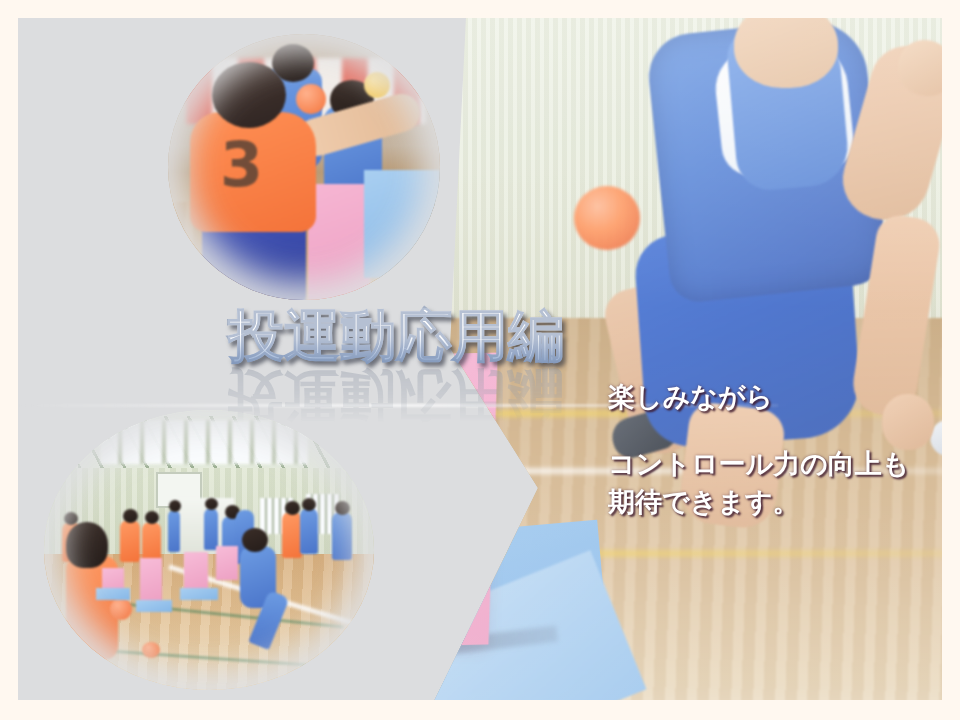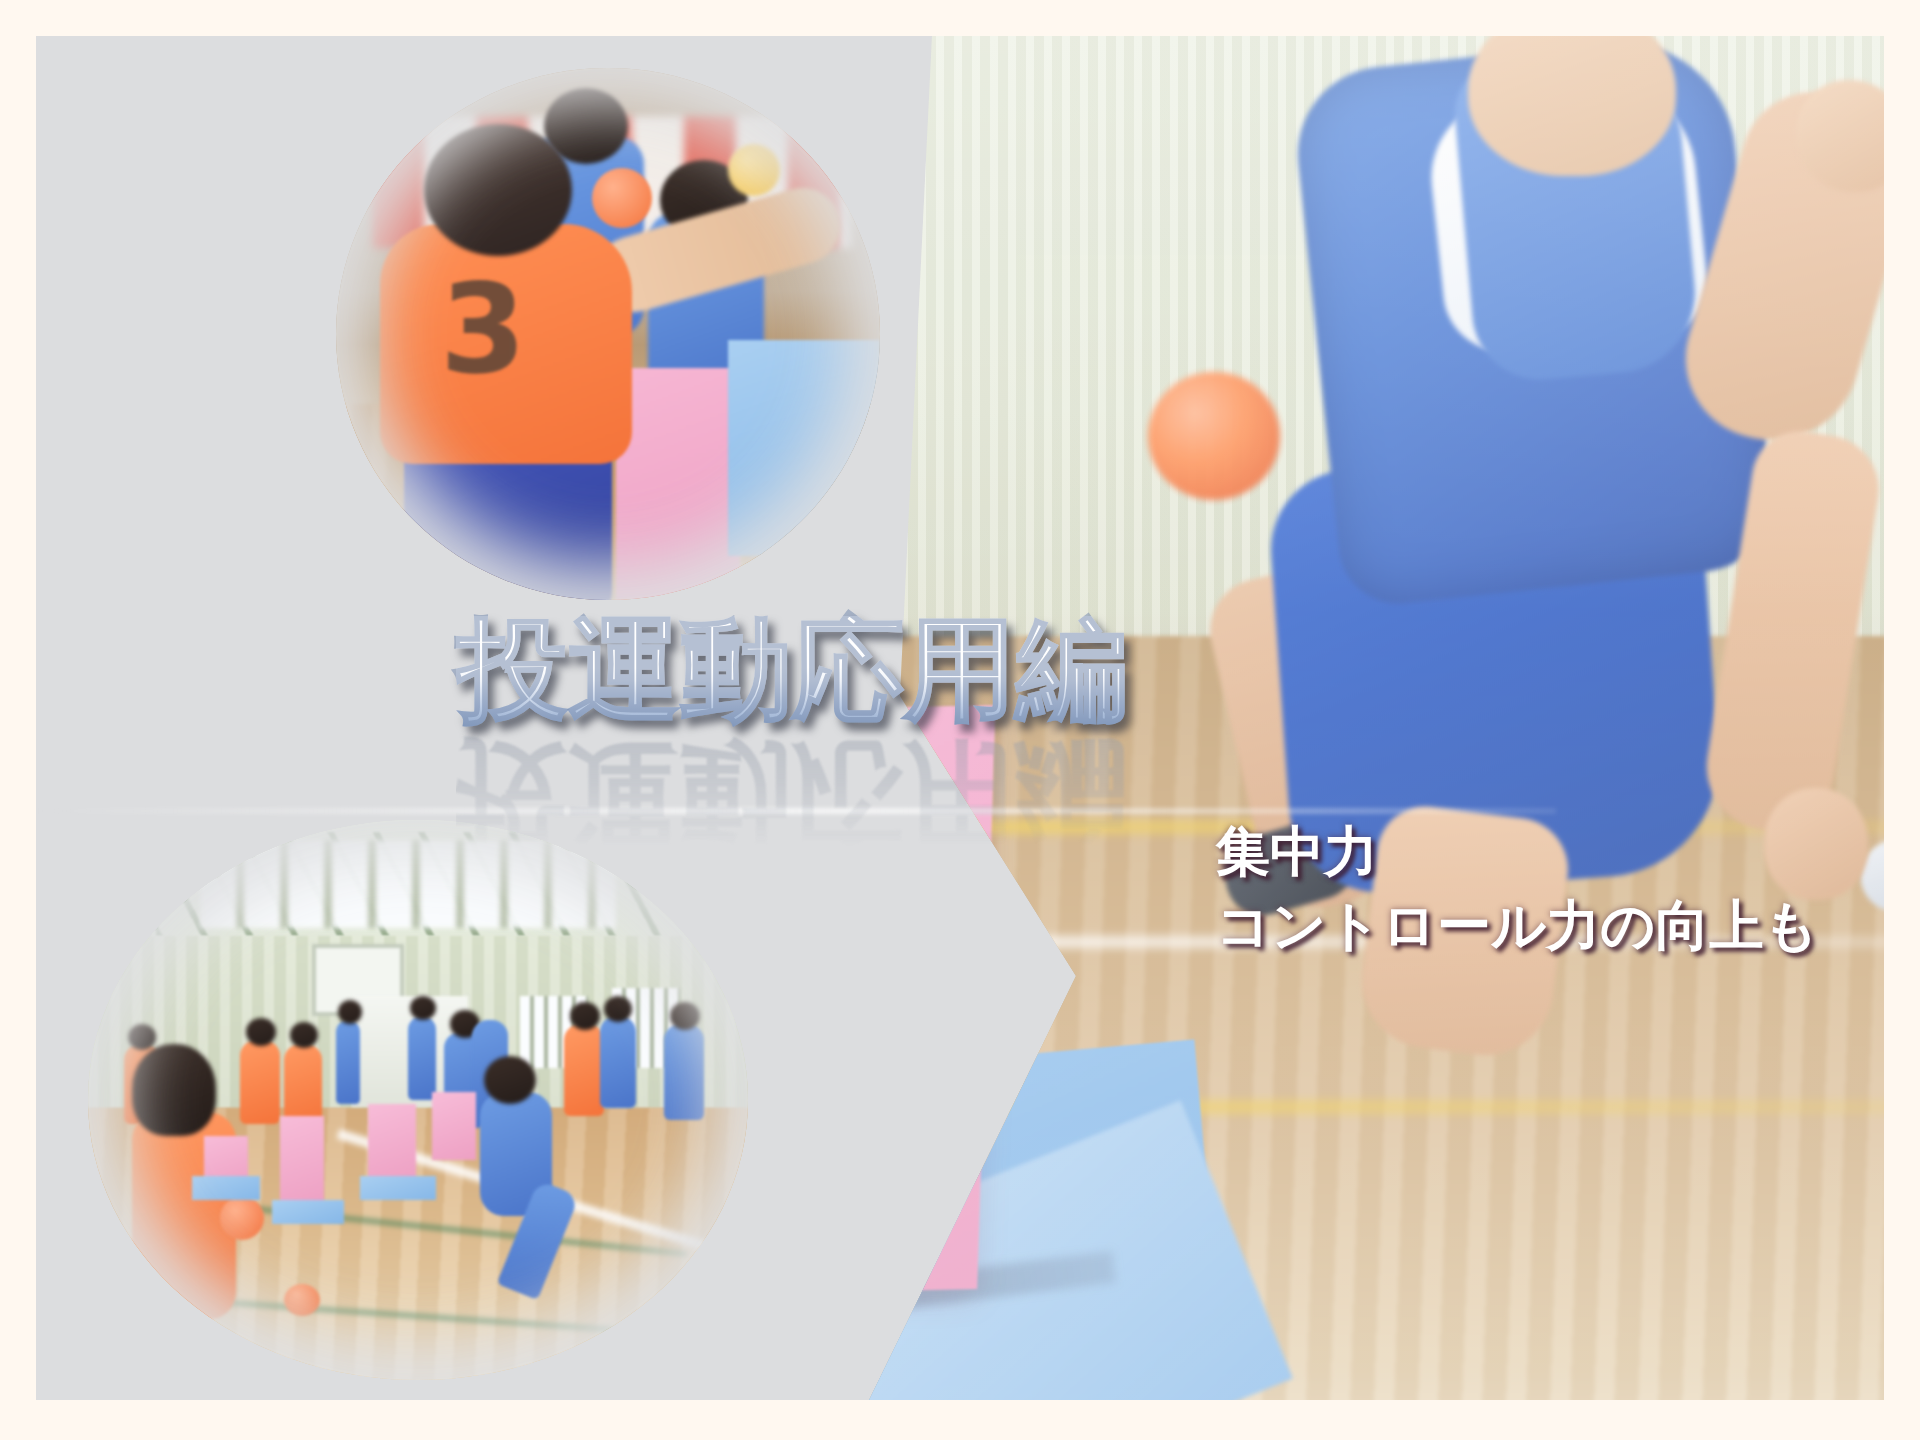--- a/index.html
+++ b/index.html
@@ -488,19 +488,20 @@
       <div class="ov-fade"></div>
     </div>
 
     <div class="title-wrap">
       <div class="title-floor"></div>
       <div class="title-reflect">投運動応用編</div>
       <div class="title">投運動応用編</div>
     </div>
 
     <div class="caption">
+      <div class="blk">楽しみながら</div>
       <div class="gap"></div>
-      <div class="blk">集中力</div>
       <div class="blk">コントロール力の向上も</div>
+      <div class="blk">期待できます。</div>
     </div>
 
   </div>
 </div>
 
 </body></html>

